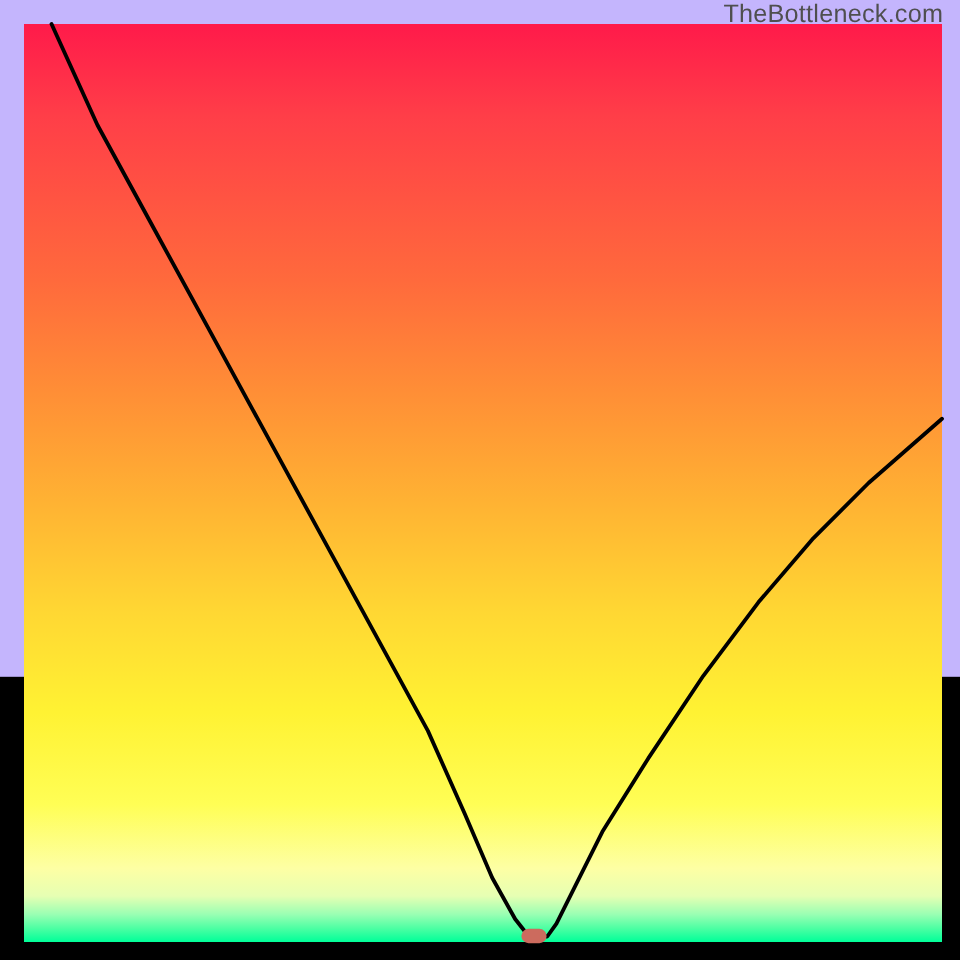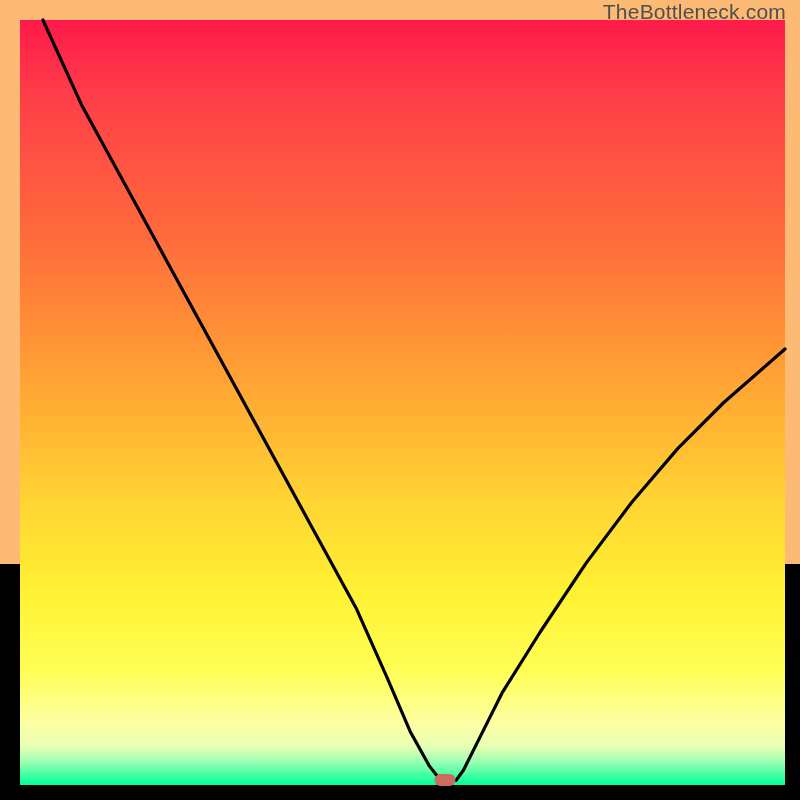--- a/index.html
+++ b/index.html
@@ -8,21 +8,21 @@
     width: 800px;
     height: 800px;
     background: #000;
     overflow: hidden;
     font-family: Arial, Helvetica, sans-serif;
   }
   .frame {
     position: relative;
     width: 800px;
     height: 564px;
-    background: #fdba74;
+    background: #c4b5fd;
   }
   .plot-area {
     position: absolute;
     left: 20px;
     top: 20px;
     width: 765px;
     height: 765px;
     
     background: linear-gradient(
       to bottom,

